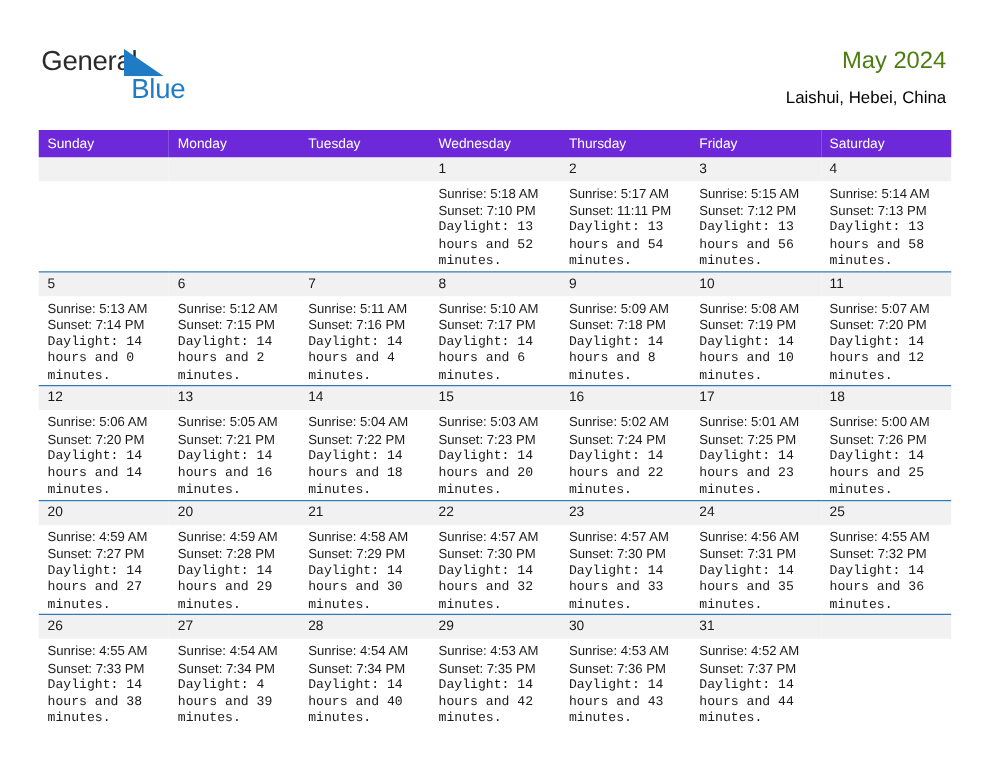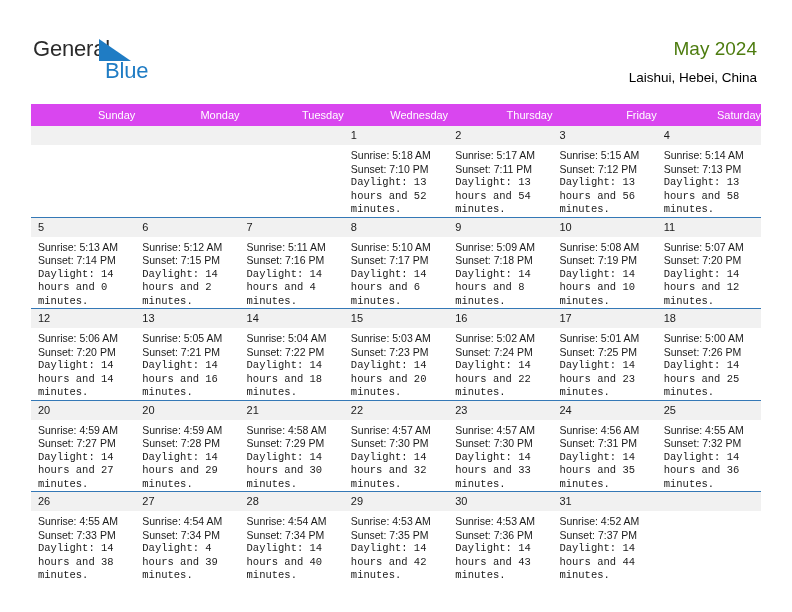--- a/index.html
+++ b/index.html
@@ -92,25 +92,25 @@
   
   .calendar {
     position: absolute;
     left: 31px;
     top: 104px;
     width: 730px;
     border-collapse: collapse;
     table-layout: fixed;
   }
   .calendar th {
-    background: #d946ef;
+    background: #6d28d9;
     color: #ffffff;
     font-size: 11px;
     font-weight: normal;
-    text-align: right;
+    text-align: left;
     padding: 5px 0 5px 7px;
     height: 12px;
     border: none;
   }
   .calendar td {
     width: 104.28px;
     vertical-align: top;
     padding: 0;
     border: none;
     border-top: 1px solid #3478b6;
@@ -197,21 +197,21 @@
             <div class="details">
               <div>Sunrise: 5:18 AM</div>
               <div>Sunset: 7:10 PM</div>
               <div class="dl">Daylight: 13 hours and 52 minutes.</div>
             </div>
           </td>
           <td>
             <div class="daynum">2</div>
             <div class="details">
               <div>Sunrise: 5:17 AM</div>
-              <div>Sunset: 7:11 PM</div>
+              <div>Sunset: 11:11 PM</div>
               <div class="dl">Daylight: 13 hours and 54 minutes.</div>
             </div>
           </td>
           <td>
             <div class="daynum">3</div>
             <div class="details">
               <div>Sunrise: 5:15 AM</div>
               <div>Sunset: 7:12 PM</div>
               <div class="dl">Daylight: 13 hours and 56 minutes.</div>
             </div>

